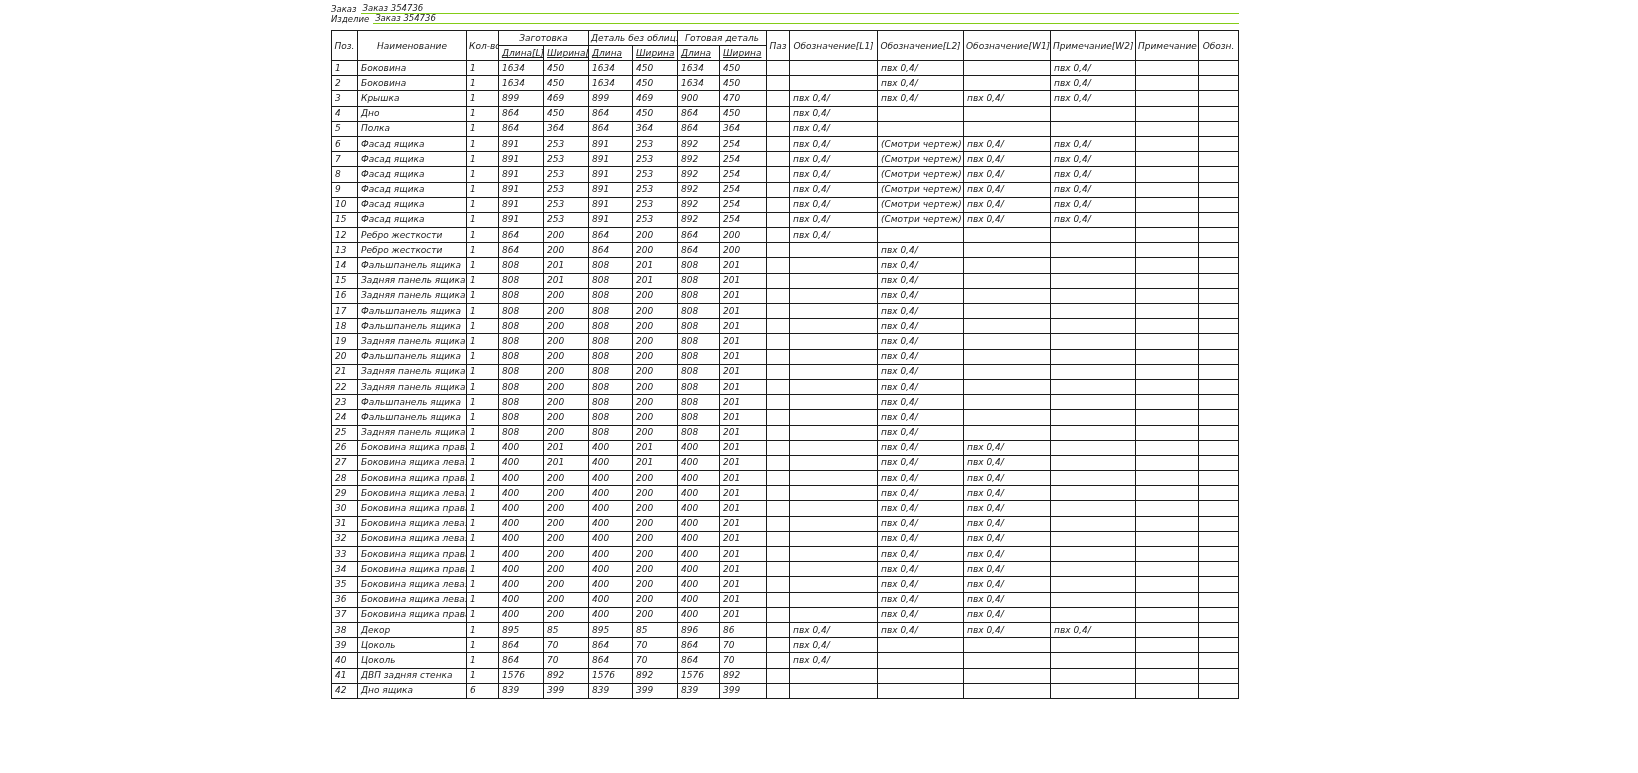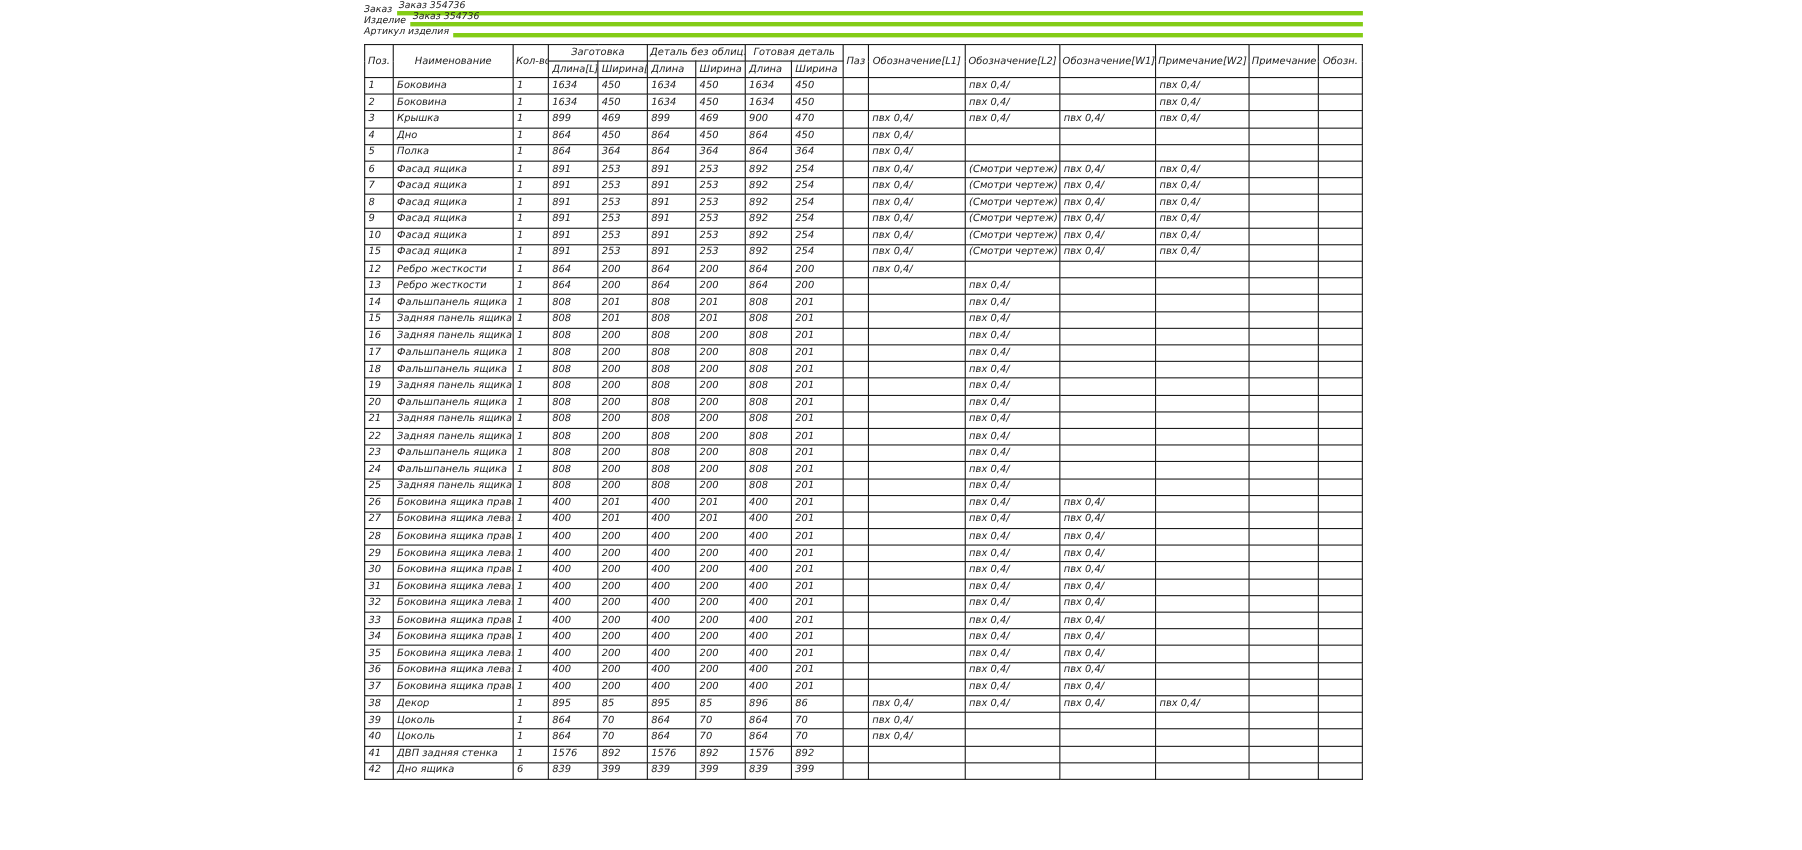--- a/index.html
+++ b/index.html
@@ -26,40 +26,40 @@
     align-items: flex-end;
     font-size: 8.5px;
     line-height: 10px;
     height: 10px;
     white-space: nowrap;
     justify-content: center;
   }
   .meta-label { padding-right: 4px; }
   .meta-value {
     flex: 1;
-    border-bottom: 4px solid #84cc16;
+    border-bottom: 1px solid #84cc16;
     padding-left: 2px;
   }
 
   table.spec {
     margin-top: 6px;
     border-collapse: collapse;
     table-layout: fixed;
     width: 907px;
   }
   table.spec th, table.spec td {
     border: 1px solid #1c1c1c;
     font-weight: normal;
     font-style: italic;
     font-size: 9px;
     overflow: hidden;
     white-space: nowrap;
   }
   table.spec thead th { text-align: center; height: 15px; padding: 0 2px; }
-  table.spec thead tr.subhead th { text-align: left; padding: 0 3px; }
+  table.spec thead tr.subhead th { text-align: left; padding: 0 3px; text-decoration: underline; }
   table.spec tbody td {
     height: 15.2px;
     padding: 0 3px;
     text-align: left;
     line-height: 11px;
   }
 
   
   col.c-pos       { width: 26px; }
   col.c-name      { width: 109px; }
@@ -84,24 +84,20 @@
 <div class="doc">
 
 
   <div class="meta-line">
     <span class="meta-label">Заказ</span>
     <span class="meta-value">Заказ 354736</span>
   </div>
   <div class="meta-line">
     <span class="meta-label">Изделие</span>
     <span class="meta-value">Заказ 354736</span>
-  </div>
-  <div class="meta-line">
-    <span class="meta-label">Артикул изделия</span>
-    <span class="meta-value"></span>
   </div>
 
   <table class="spec">
     <colgroup>
       <col class="c-pos">
         <col class="c-name">
         <col class="c-qty">
       <col class="c-blank-len">
         <col class="c-blank-wid">
       <col class="c-part-len">

